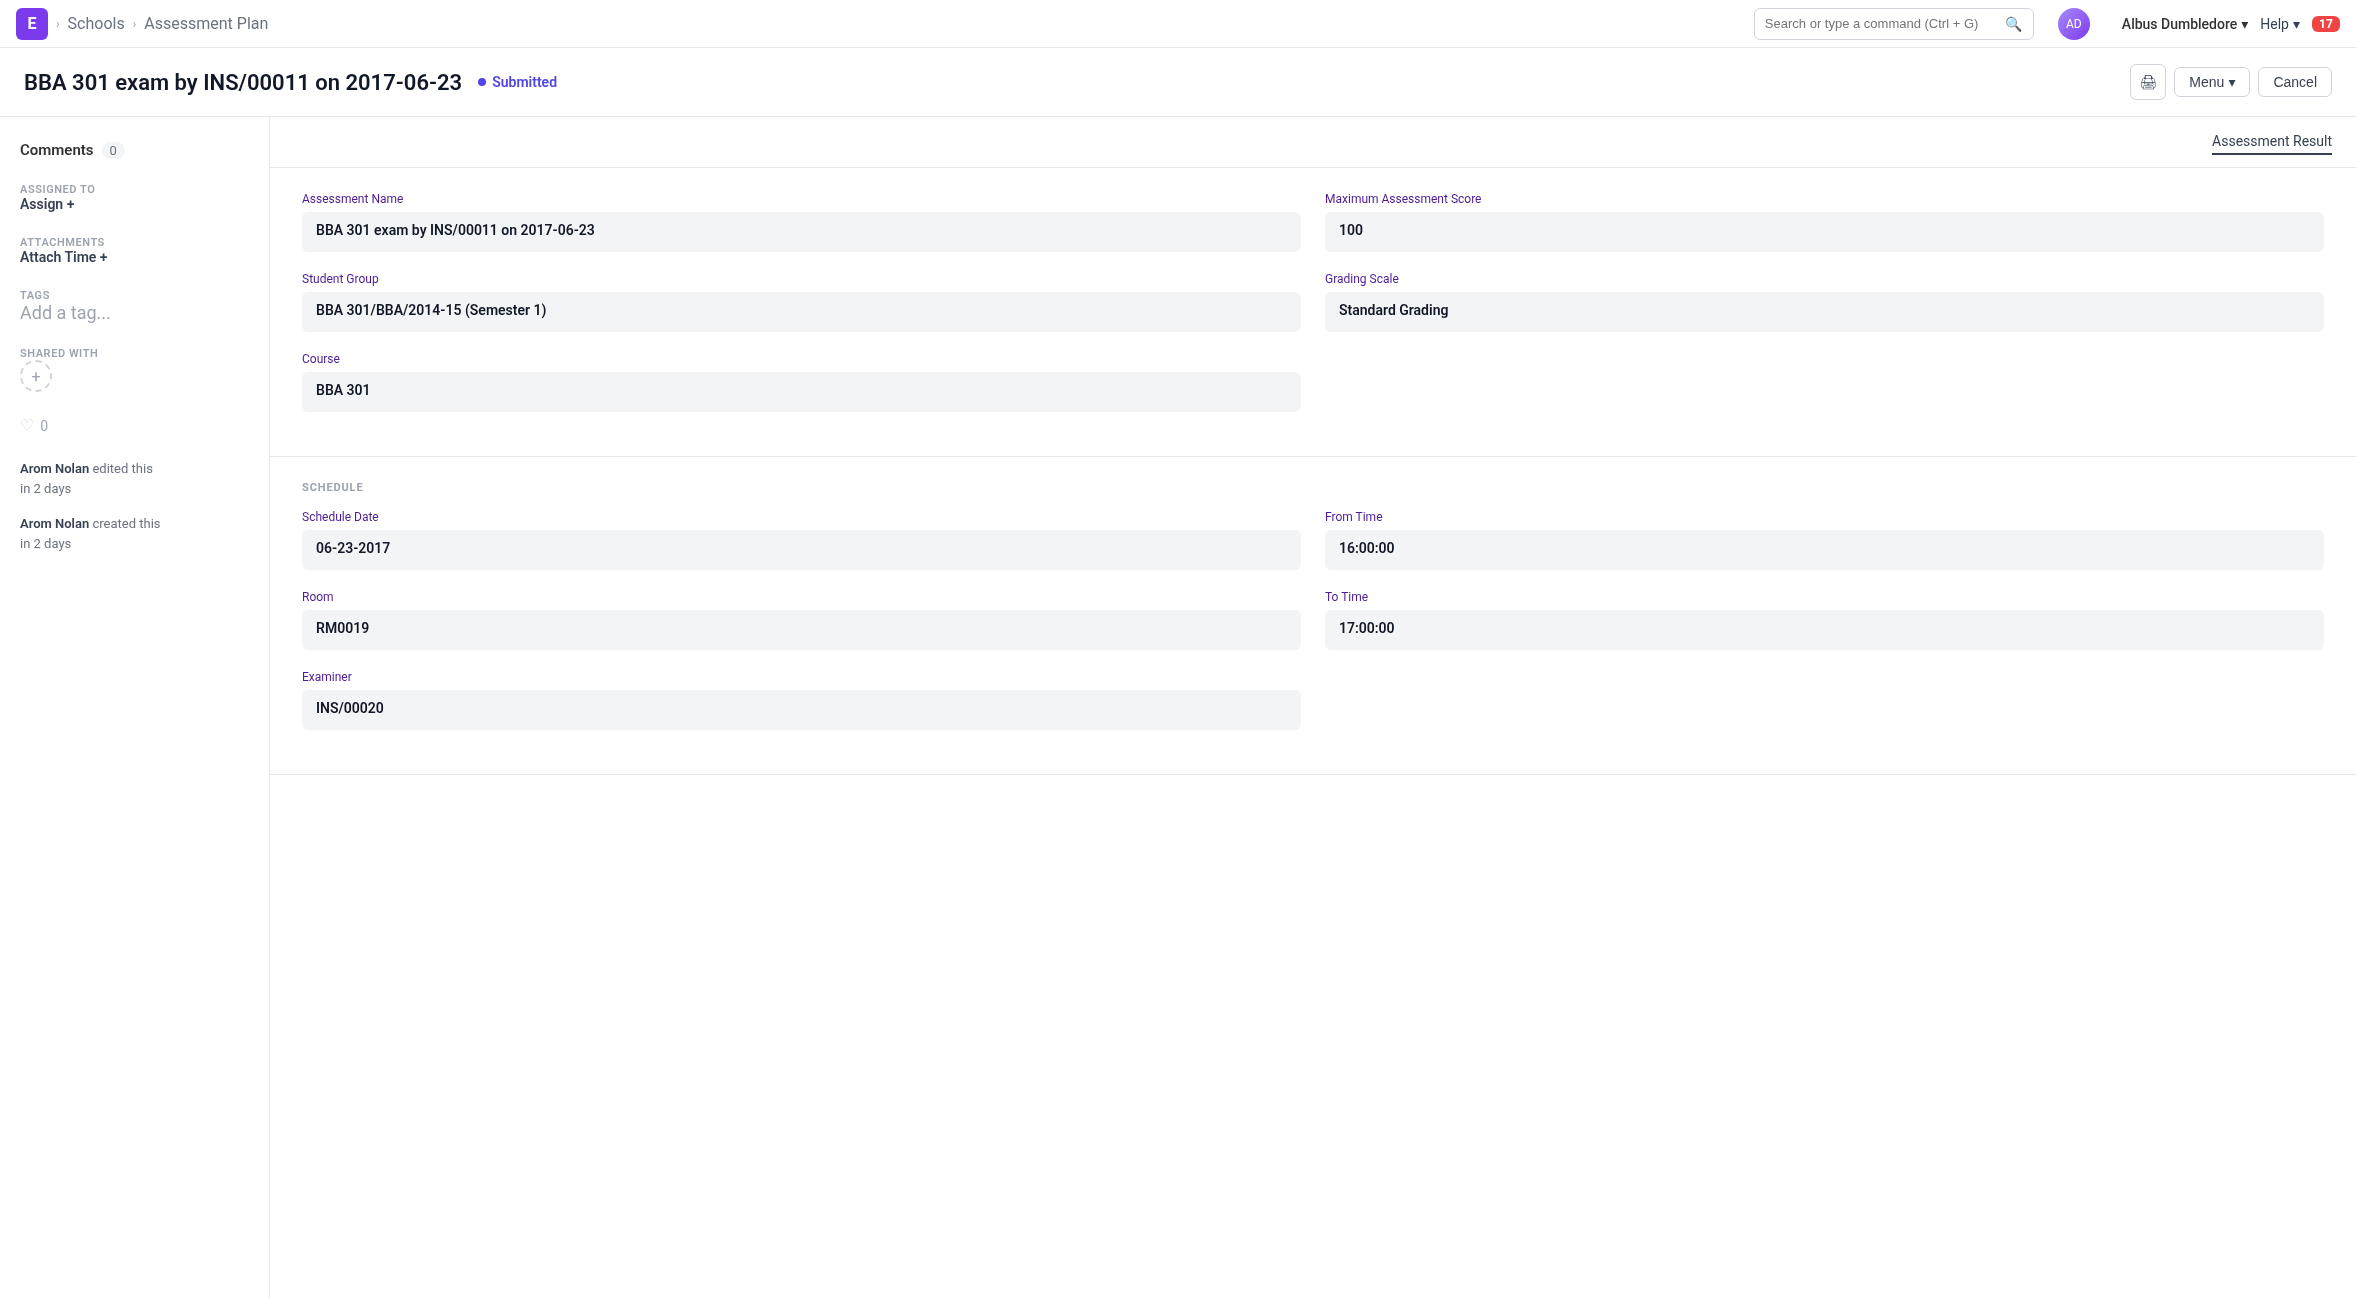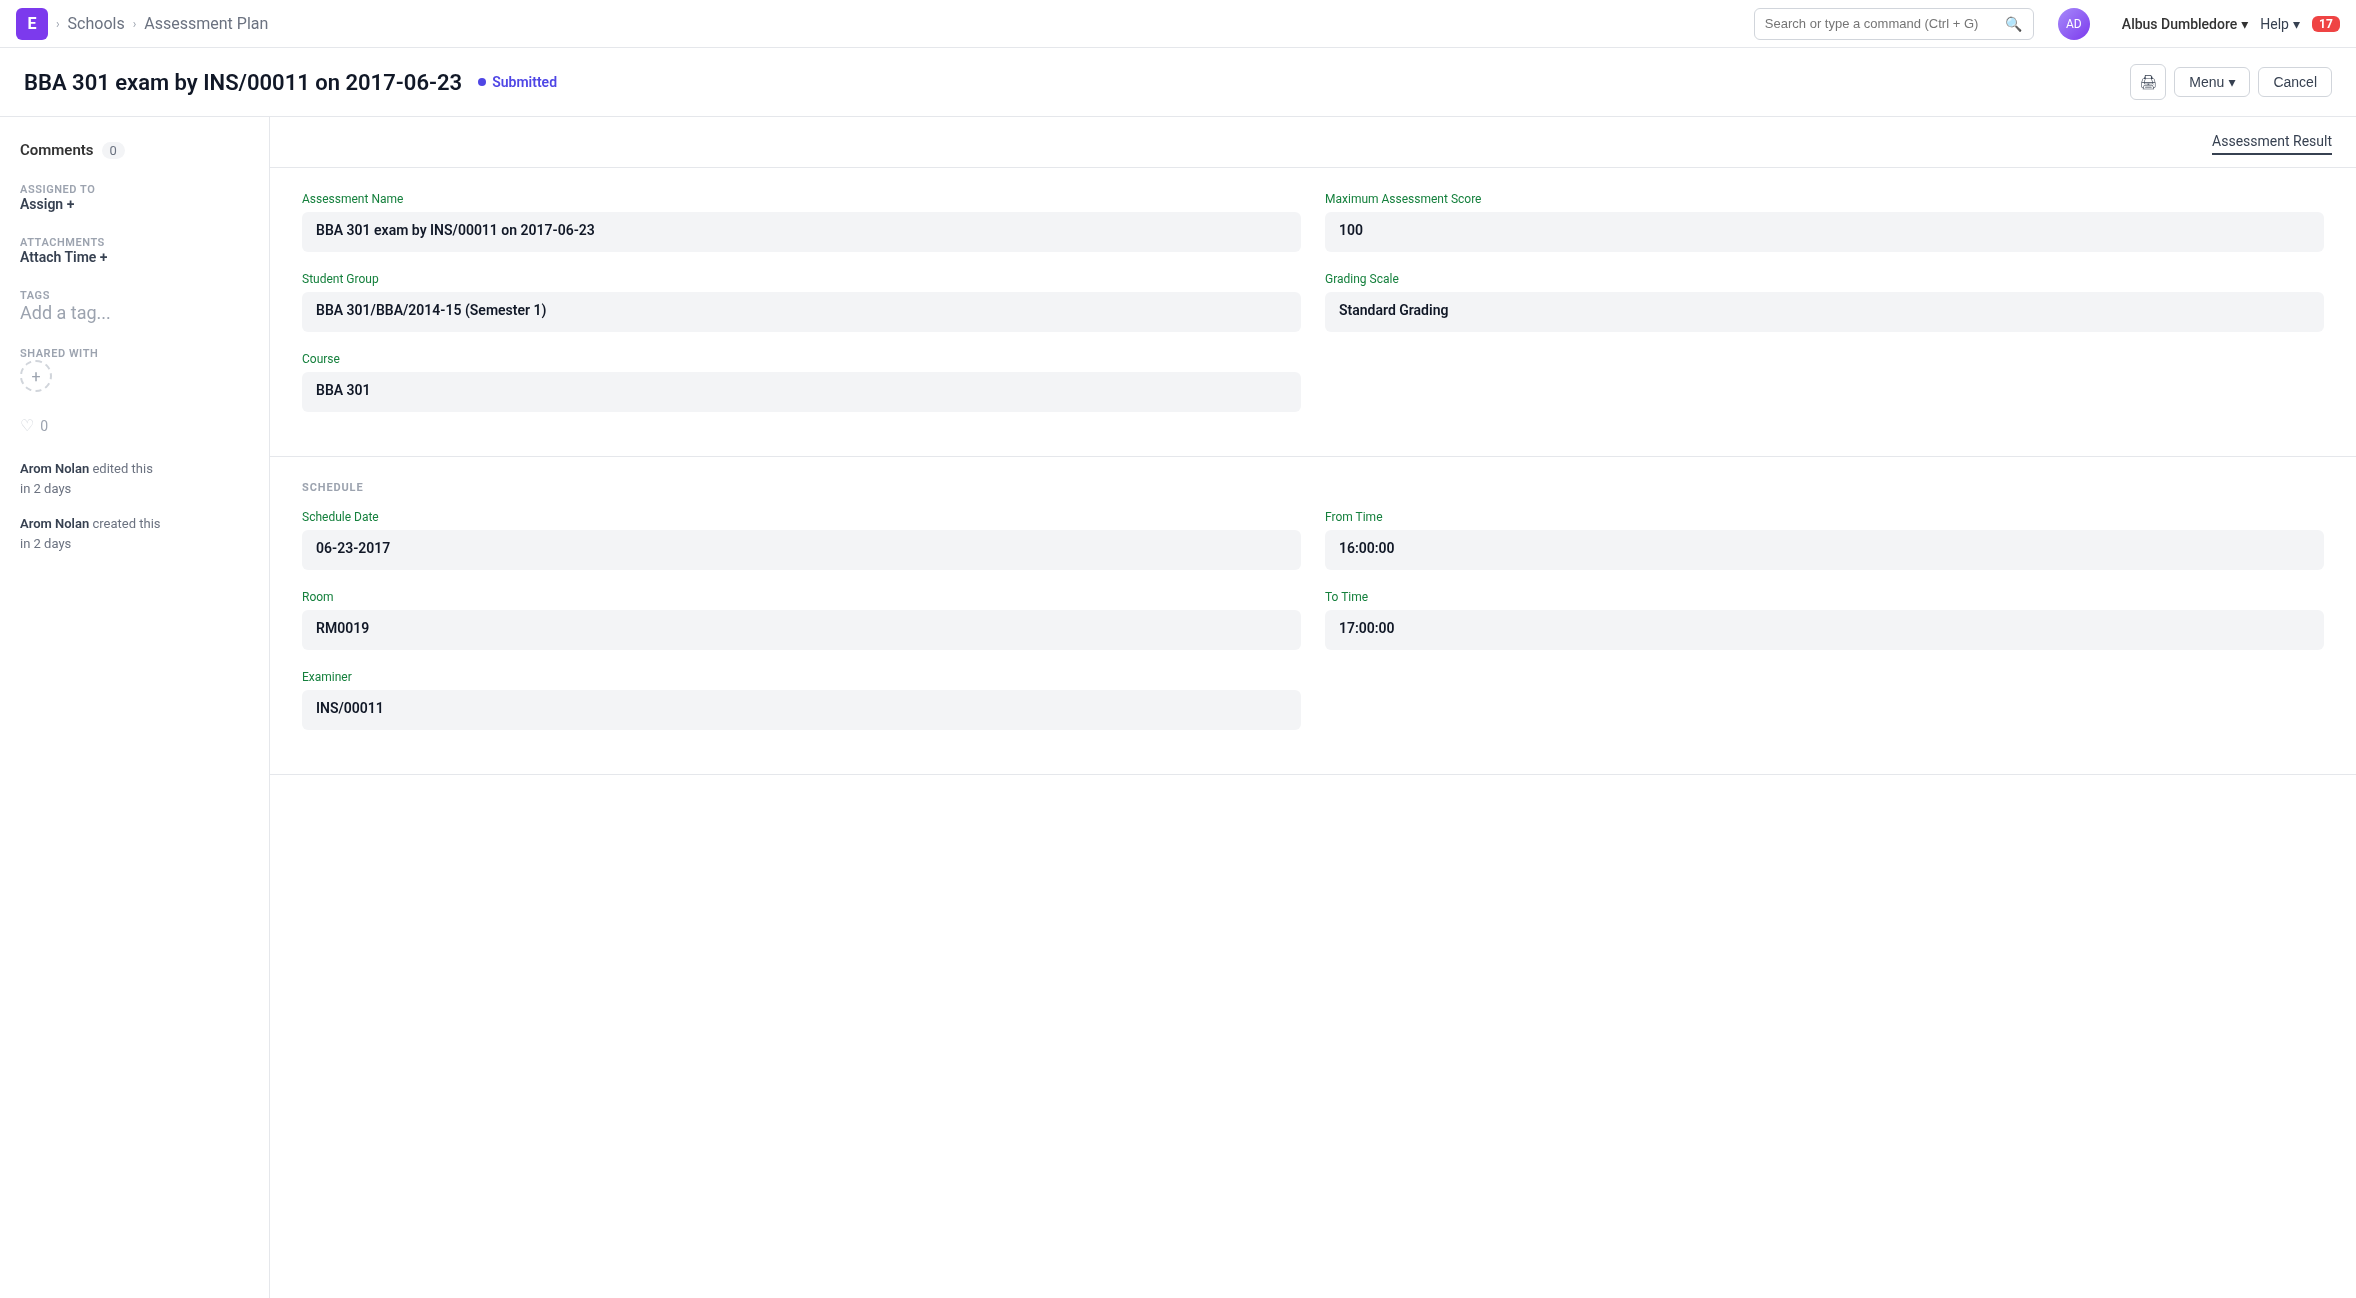--- a/index.html
+++ b/index.html
@@ -120,21 +120,21 @@
     .tab-btn {
       font-size: 14px; color: #374151; cursor: pointer; padding: 4px 0;
       border-bottom: 2px solid transparent;
     }
     .tab-btn.active { color: #374151; border-bottom-color: #374151; }
 
     
     .form-section { padding: 24px 32px; border-bottom: 1px solid #e5e7eb; }
     .form-row { display: grid; grid-template-columns: 1fr 1fr; gap: 24px; margin-bottom: 20px; }
     .form-group { display: flex; flex-direction: column; gap: 6px; }
-    .form-label { font-size: 12px; color: #15803d; font-weight: 400; }
+    .form-label { font-size: 12px; color: #4c1d95; font-weight: 400; }
     .form-value {
       background: #f3f4f6; border-radius: 6px; padding: 10px 14px;
       font-size: 14px; font-weight: 600; color: #111827; min-height: 40px;
     }
 
     .schedule-label {
       font-size: 11px; font-weight: 700; color: #9ca3af;
       text-transform: uppercase; letter-spacing: 0.08em;
       margin-bottom: 16px;
     }
@@ -296,20 +296,20 @@
         </div>
         <div class="form-group">
           <div class="form-label">To Time</div>
           <div class="form-value">17:00:00</div>
         </div>
       </div>
 
       <div class="form-row" style="grid-template-columns: 1fr 1fr;">
         <div class="form-group">
           <div class="form-label">Examiner</div>
-          <div class="form-value">INS/00011</div>
+          <div class="form-value">INS/00020</div>
         </div>
         <div></div>
       </div>
     </div>
 
   </div>
 </div>
 
 </body></html>

